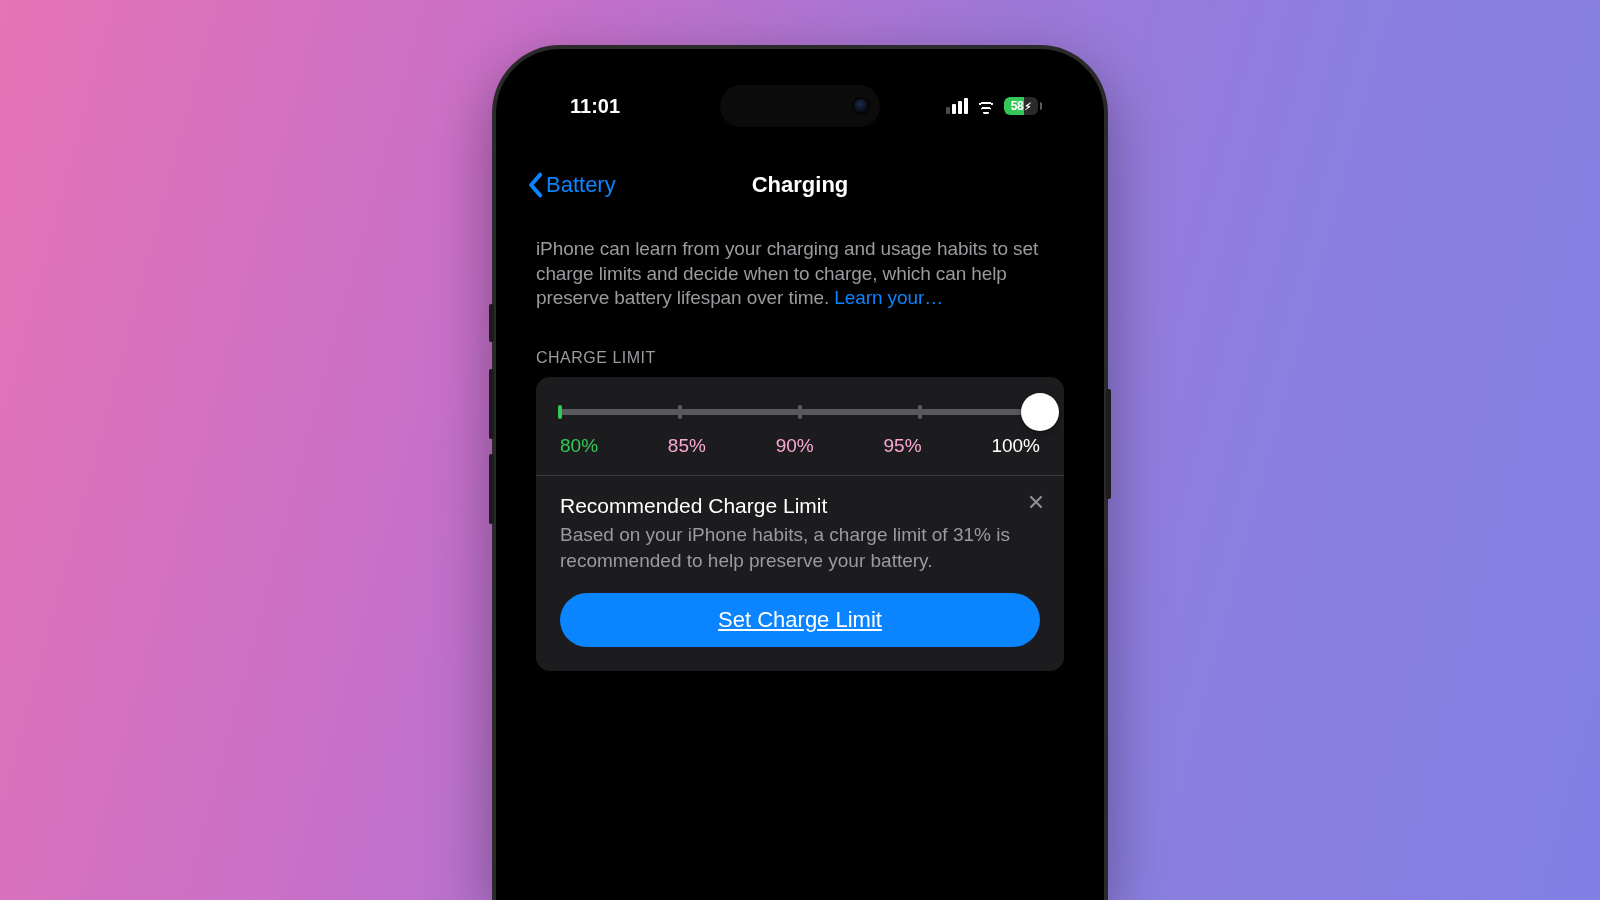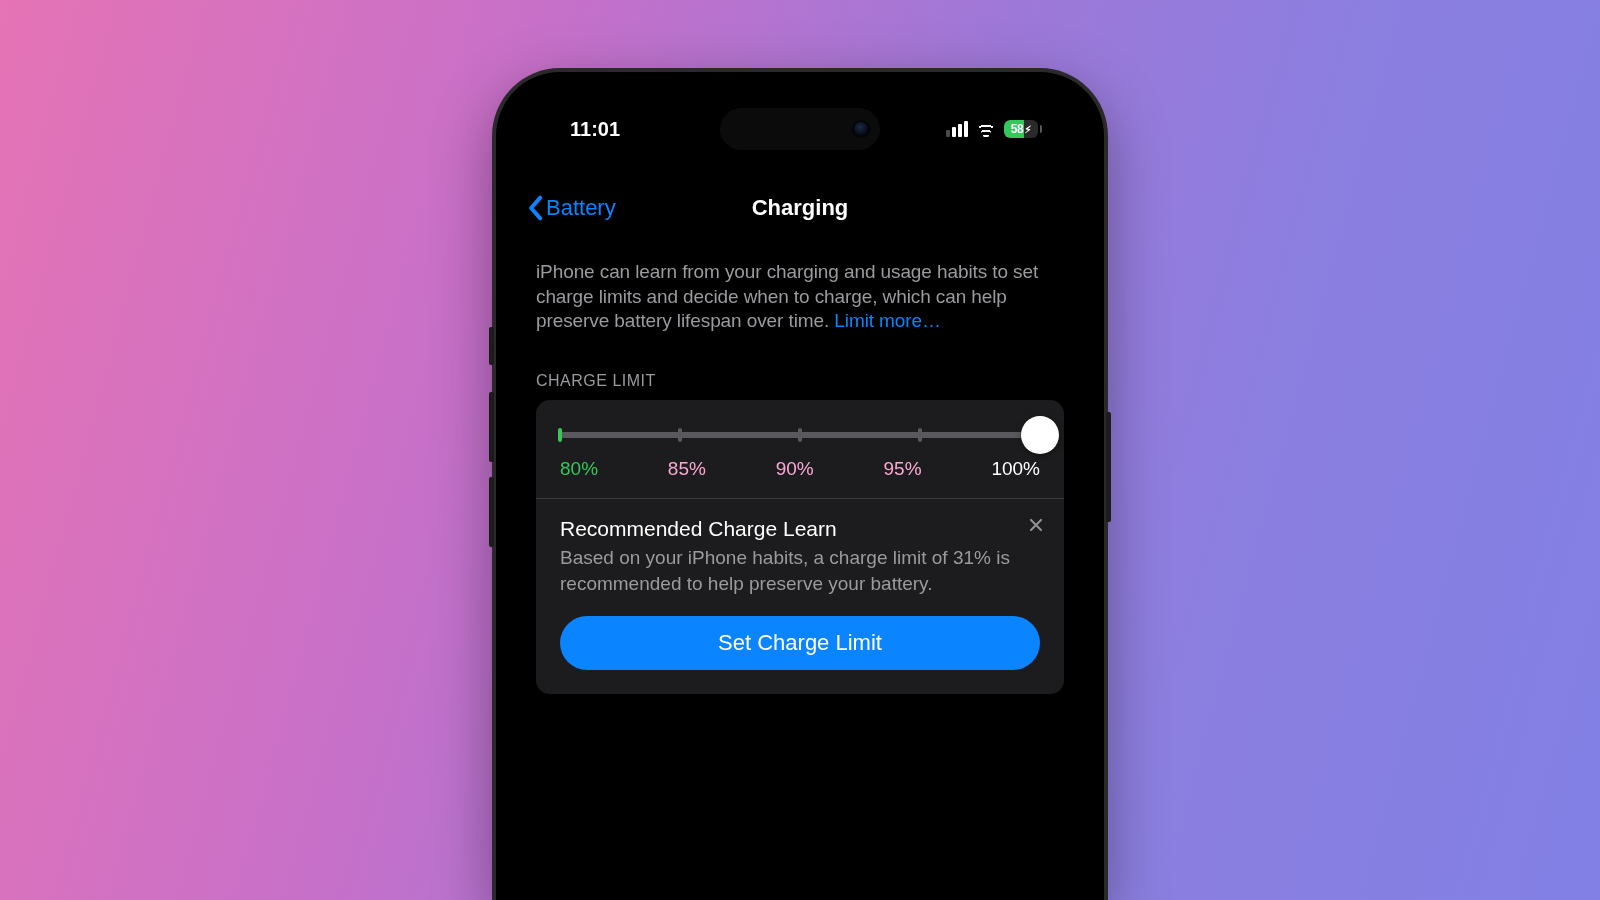--- a/index.html
+++ b/index.html
@@ -7,21 +7,21 @@
   width: 1600px;
   height: 900px;
   background: linear-gradient(105deg, #e573b5 0%, #c770c9 30%, #9e78d8 55%, #8b7fe0 75%, #8280e5 100%);
   font-family: -apple-system, BlinkMacSystemFont, "Segoe UI", Helvetica, Arial, sans-serif;
   display: flex;
   justify-content: center;
   overflow: hidden;
 }
 .phone {
   width: 616px;
-  margin-top: 68px;
+  margin-top: 45px;
   background: #000;
   border-radius: 68px 68px 0 0;
   border: 4px solid #2a2a2a;
   border-bottom: none;
   position: relative;
   box-shadow: 0 20px 60px rgba(0,0,0,0.35);
 }
 
 .btn-side { position: absolute; background: #1c1c1c; border-radius: 2px; }
 .btn-l1 { left: -7px; top: 255px; width: 5px; height: 38px; }
@@ -118,21 +118,21 @@
 .thumb { position: absolute; width: 38px; height: 38px; background: #fff; border-radius: 50%; top: 50%; left: 100%; transform: translate(-50%, -50%); box-shadow: 0 2px 6px rgba(0,0,0,0.4); cursor: grab; }
 .scale { display: flex; justify-content: space-between; font-size: 19px; }
 .scale span { color: #f9a8d4; }
 .scale .rec { color: #34c759; text-align: right; }
 .scale .cur { color: #fff; font-weight: 500; }
 .divider { height: 1px; background: #38383a; margin: 0 0 0 0; }
 .reco { padding: 18px 24px 24px; position: relative; }
 .reco-title { font-size: 21px; font-weight: 500; margin-bottom: 4px; }
 .reco-body { color: #9a9a9f; font-size: 19px; line-height: 1.35; }
 .close { position: absolute; top: 12px; right: 14px; color: #8e8e93; font-size: 22px; cursor: pointer; width: 28px; height: 28px; display: flex; align-items: center; justify-content: center; }
-.setbtn { margin-top: 20px; width: 100%; background: #0a84ff; color: #fff; border: none; border-radius: 28px; height: 54px; font-size: 22px; font-weight: 500; cursor: pointer; }
+.setbtn { margin-top: 20px; width: 100%; background: #0a84ff; color: #fff; border: none; border-radius: 28px; height: 54px; font-size: 22px; font-weight: 500; cursor: pointer; text-decoration: underline; }
 </style>
 </head>
 <body>
 
 <div class="phone">
   <div class="btn-side btn-l1"></div>
   <div class="btn-side btn-l2"></div>
   <div class="btn-side btn-l3"></div>
   <div class="btn-side btn-r1"></div>
 
@@ -165,21 +165,21 @@
         <svg viewBox="0 0 12 20">
             <path d="M10 2 L3 10 L10 18" stroke="#0a84ff" stroke-width="3" fill="none" stroke-linecap="round" stroke-linejoin="round"></path>
           </svg>
         <span>Battery</span>
       </div>
       <div class="nav-title">Charging</div>
     </div>
 
     <div class="content">
       <p class="intro">
-        <span>iPhone can learn from your charging and usage habits to set charge limits and decide when to charge, which can help preserve battery lifespan over time. </span><a>Limit more…</a>
+        <span>iPhone can learn from your charging and usage habits to set charge limits and decide when to charge, which can help preserve battery lifespan over time. </span><a>Learn your…</a>
       </p>
 
       <div class="sect-label">CHARGE LIMIT</div>
 
       <div class="card">
         <div class="slider-wrap">
           <div class="track">
             <span class="tick green tick1"></span>
             <span class="tick tick2"></span>
             <span class="tick tick3"></span>
@@ -194,20 +194,20 @@
             <span class="cur">100%</span>
           </div>
         </div>
         <div class="divider"></div>
         <div class="reco">
           <div class="close">
             <svg width="16" height="16" viewBox="0 0 16 16">
                 <path d="M3 3 L13 13 M13 3 L3 13" stroke="#8e8e93" stroke-width="2.2" stroke-linecap="round"></path>
               </svg>
           </div>
-          <div class="reco-title">Recommended Charge Learn</div>
+          <div class="reco-title">Recommended Charge Limit</div>
           <div class="reco-body">Based on your iPhone habits, a charge limit of 31% is recommended to help preserve your battery.</div>
           <button class="setbtn">Set Charge Limit</button>
         </div>
       </div>
     </div>
   </div>
 </div>
 
 </body></html>

